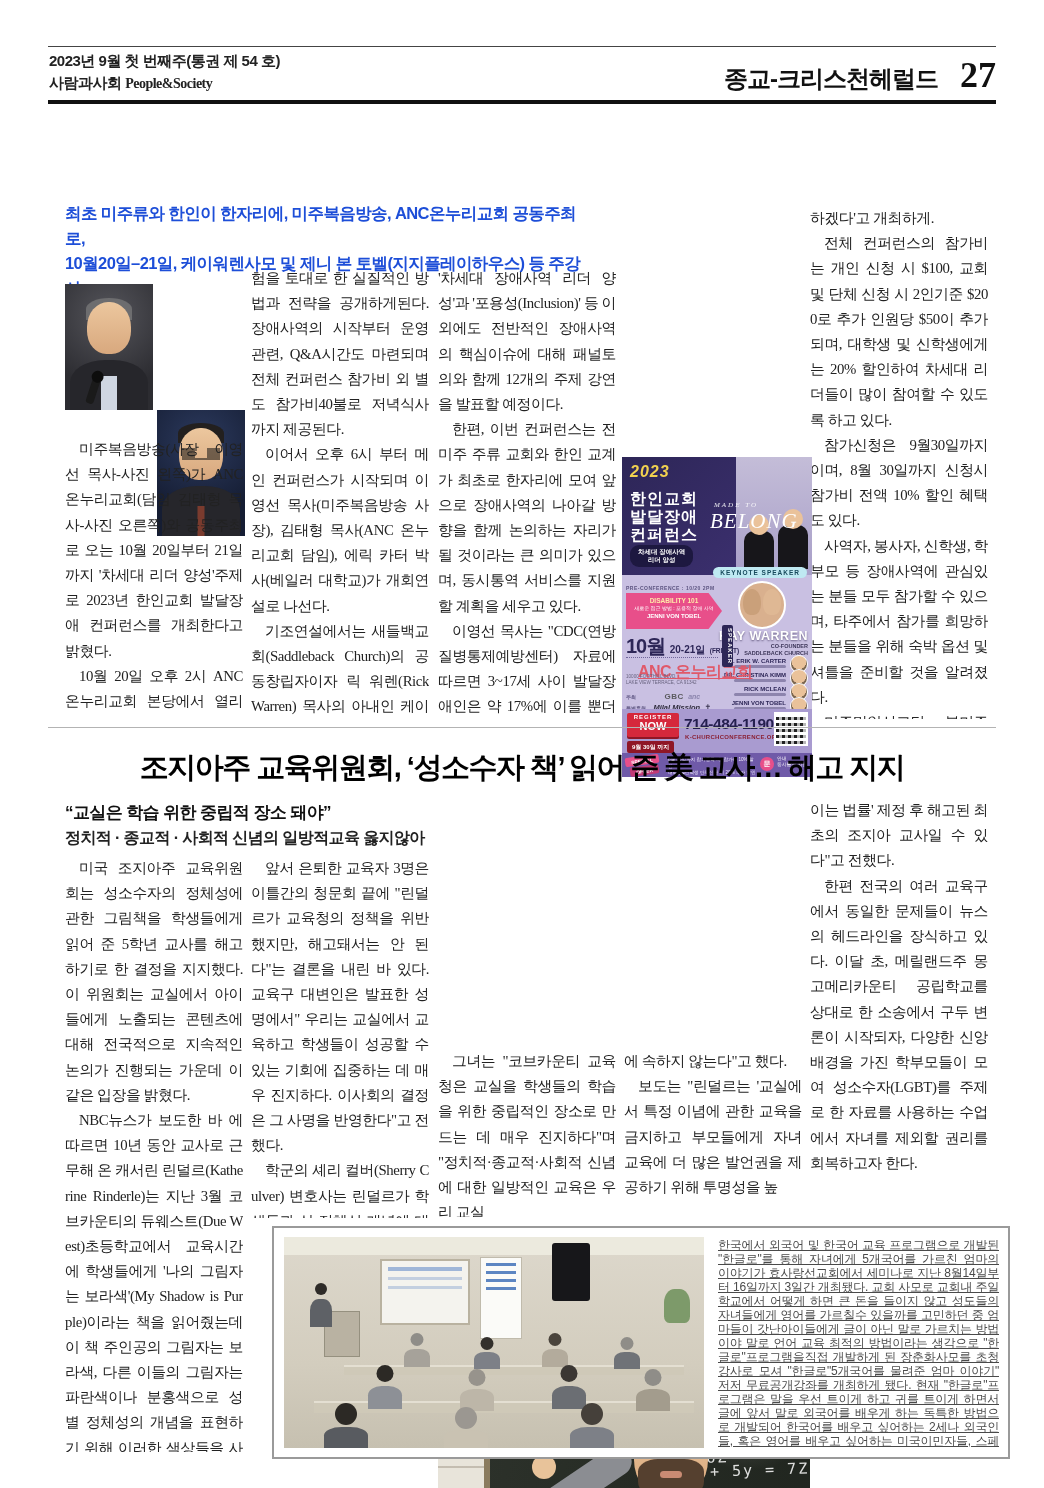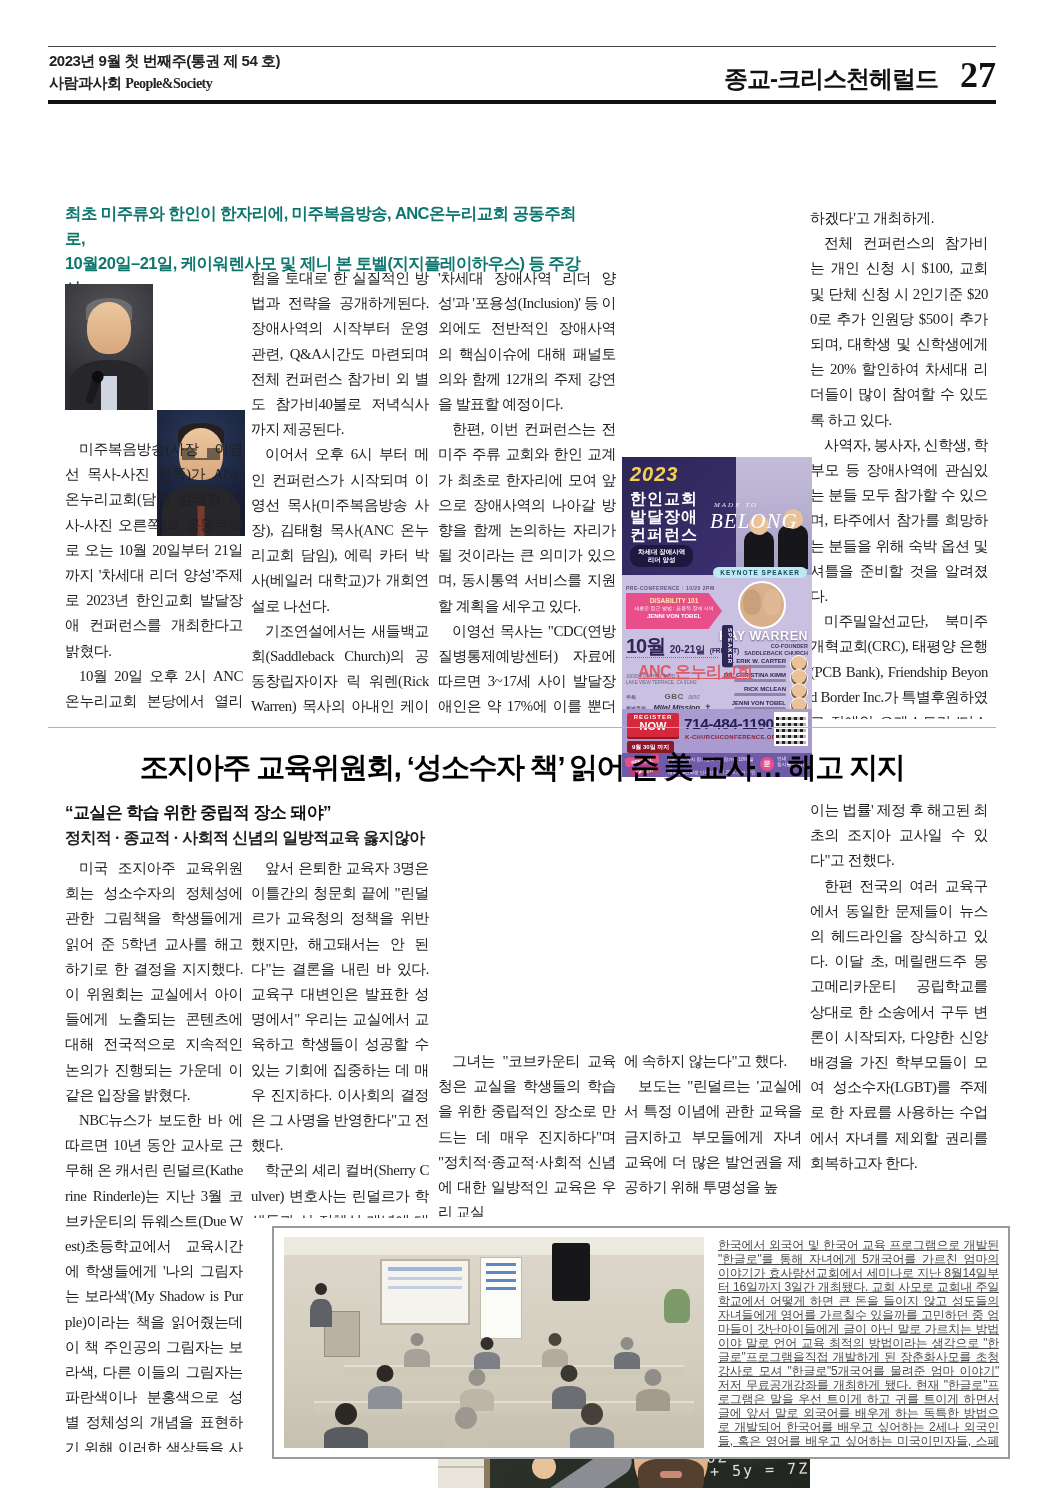--- a/index.html
+++ b/index.html
@@ -17,21 +17,21 @@
   .hdr-sec .en{font-family:"Liberation Serif",serif;font-weight:700;font-size:14px;}
   .masthead{font-size:24px;font-weight:900;color:#111;letter-spacing:-1px;}
   .pageno{font-size:36px;font-weight:700;color:#111;font-family:"Liberation Serif",serif;margin-left:22px;}
 
   
   .h1a{font-family:"Liberation Sans",sans-serif;font-weight:900;font-size:34px;letter-spacing:-1.5px;
        text-align:center;color:#000;white-space:nowrap;}
   .h1b{font-family:"Liberation Sans",sans-serif;font-weight:900;font-size:29px;letter-spacing:-1.5px;
        text-align:center;color:#000;white-space:nowrap;}
   .subhead{font-family:"Liberation Sans",sans-serif;font-weight:700;font-size:16.5px;line-height:25px;
-       color:#0f766e;letter-spacing:-0.6px;}
+       color:#1d4ed8;letter-spacing:-0.6px;}
 
   
   .txtcol{width:178px;overflow:hidden;}
   .bp{font-size:14.8px;line-height:25.2px;margin:0;text-align:justify;word-break:break-all;
       letter-spacing:-0.4px;color:#222;}
   .ind{text-indent:14px;}
 
   
   .portrait{width:88px;height:126px;overflow:hidden;position:relative;}
   .pA{background:radial-gradient(circle at 50% 25%,#55555b 0%,#2c2c31 70%);}
@@ -57,21 +57,21 @@
   
   .poster{width:190px;height:320px;background:#c9c0e2;overflow:hidden;position:relative;
           font-family:"Liberation Sans",sans-serif;}
   .po-navy{position:absolute;left:0;top:0;width:114px;height:118px;
           background:linear-gradient(135deg,#2d2657,#3b2f6e);}
   .po-kids{position:absolute;left:114px;top:0;width:76px;height:118px;
           background:linear-gradient(#c4bdd8,#a89fc8);}
   .kid{position:absolute;bottom:0;width:30px;height:44px;border-radius:10px 10px 0 0;background:#17161a;}
   .kid::before{content:"";position:absolute;top:-16px;left:50%;transform:translateX(-50%);
           width:20px;height:20px;border-radius:50%;background:#eac29a;}
-  .po-year{position:absolute;left:8px;top:6px;font-size:20px;font-weight:900;font-style:italic;
+  .po-year{position:absolute;left:8px;top:6px;font-size:16px;font-weight:900;font-style:italic;
           color:#f2d24f;letter-spacing:1px;}
   .po-t{position:absolute;left:8px;font-size:16px;font-weight:900;color:#fff;letter-spacing:1px;}
   .po-tag{position:absolute;left:8px;top:88px;background:#1d1840;border-radius:9px;color:#fff;
           font-size:6.5px;font-weight:700;text-align:center;padding:3px 8px;line-height:8px;}
   .po-made{position:absolute;left:92px;top:44px;color:rgba(255,255,255,.9);font-family:"Liberation Serif",serif;
           font-style:italic;font-size:7px;letter-spacing:2px;}
   .po-belong{position:absolute;left:88px;top:52px;color:#fff;font-family:"Liberation Serif",serif;
           font-style:italic;font-size:21px;letter-spacing:1px;}
   .po-keynote{position:absolute;right:5px;top:110px;background:#bfe9f2;color:#174a5c;font-size:6.5px;
           font-weight:700;padding:2px 7px;border-radius:8px;letter-spacing:1px;}
@@ -237,20 +237,21 @@
     <p class="bp ind">한편, 이번 컨퍼런스는 전 미주 주류 교회와 한인 교계가 최초로 한자리에 모여 앞으로 장애사역의 나아갈 방향을 함께 논의하는 자리가 될 것이라는 큰 의미가 있으며, 동시통역 서비스를 지원할 계획을 세우고 있다.</p>
     <p class="bp ind">이영선 목사는 "CDC(연방질병통제예방센터) 자료에 따르면 3~17세 사이 발달장애인은 약 17%에 이를 뿐더러 지속적인 증가 추세이기에 앞으로 교회가 좀 더 포용적 마음가짐으로 장애인과 함께 해나가는 사역을 좀 더 고민하면서 이 러한 필요를 이끌어 갈 수 있는 차세대 리더 양성이 정</p>
   </div>
   <div class="abs txtcol" style="left:624px;top:531px;height:188px;">
     <p class="bp">말 중요해진 싯점하다."고 강조했다.</p>
     <p class="bp ind">이어서 강연자 제니 본 토벨은 "포용(Inclusion)이란 단순히 장애인을 초대하는 것으로 끝나는 것이 아니라 장애, 비장애, 모두가 함께 참여하는 사역을 창조해 내는 것이다. 29년의 경험을 토대로 장애사역에 관한 모든 질문을 답</p>
   </div>
   <div class="abs txtcol" style="left:810px;top:206px;height:513px;">
     <p class="bp">하겠다'고 개최하게.</p>
     <p class="bp ind">전체 컨퍼런스의 참가비는 개인 신청 시 $100, 교회 및 단체 신청 시 2인기준 $200로 추가 인원당 $50이 추가 되며, 대학생 및 신학생에게는 20% 할인하여 차세대 리더들이 많이 참여할 수 있도록 하고 있다.</p>
+    <p class="bp ind">참가신청은 9월30일까지이며, 8월 30일까지 신청시 참가비 전액 10% 할인 혜택도 있다.</p>
     <p class="bp ind">사역자, 봉사자, 신학생, 학부모 등 장애사역에 관심있는 분들 모두 참가할 수 있으며, 타주에서 참가를 희망하는 분들을 위해 숙박 옵션 및 셔틀을 준비할 것을 알려졌다.</p>
     <p class="bp ind">미주밀알선교단, 북미주개혁교회(CRC), 태평양 은행(PCB Bank), Friendship Beyond Border Inc.가 특별후원하였고 장애인 오케스트라 '디스어빌리티 오케스트라(This Ability Ochestra)'가 연주로 후원한다.</p>
   </div>
 
   <div class="abs poster" style="left:622px;top:205px;">
     <div class="po-navy"></div>
     <div class="po-kids">
       <span class="kid" style="left:8px;"></span>
       <span class="kid" style="left:42px;bottom:6px;"></span>
     </div>

